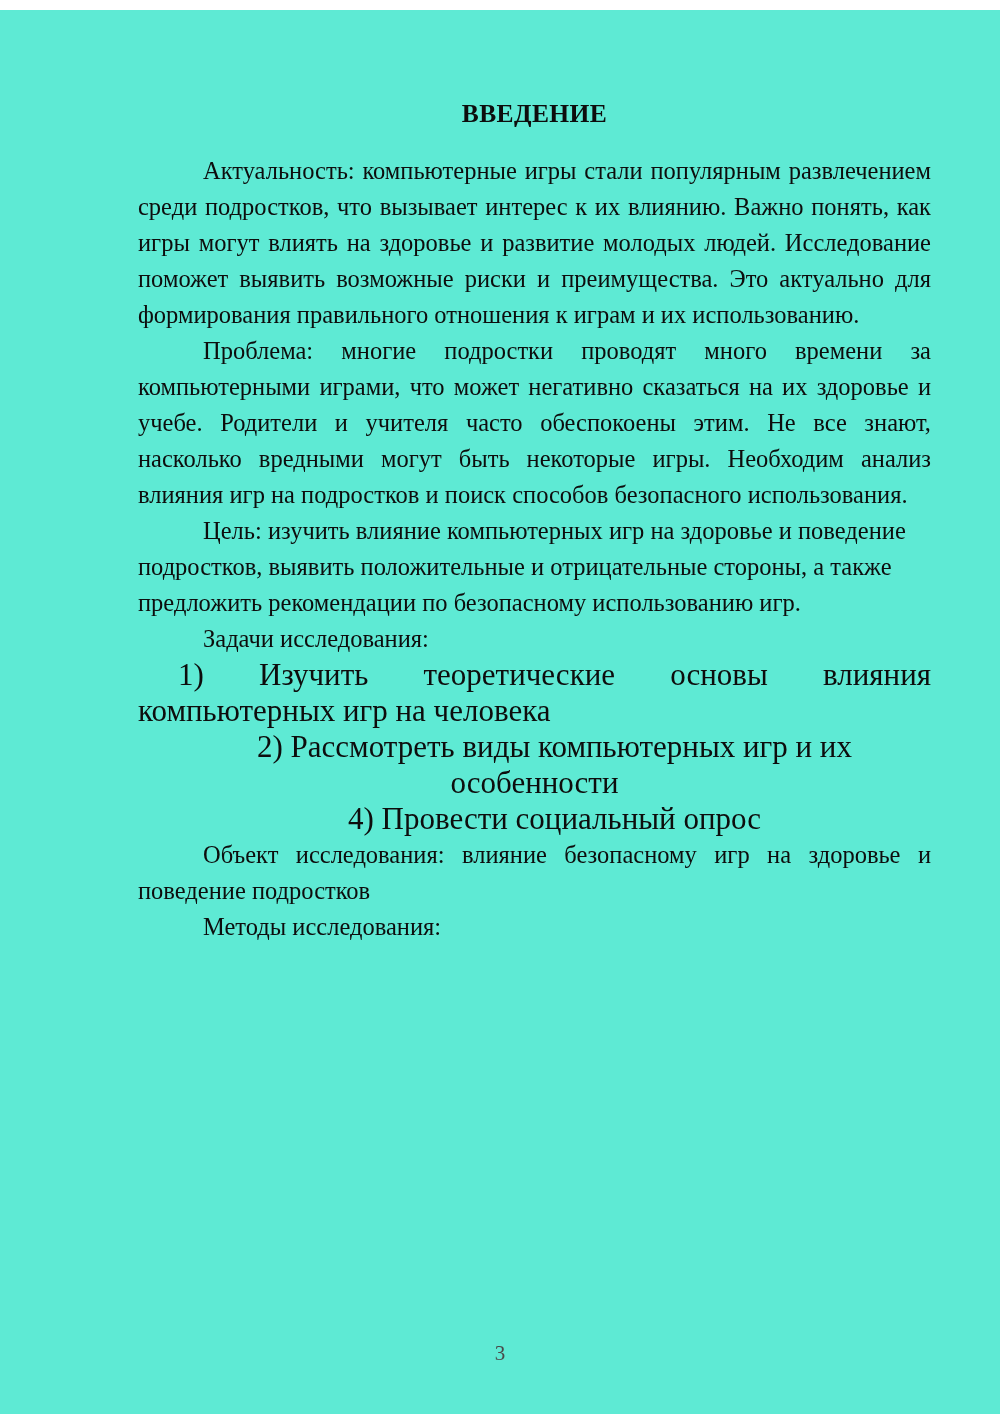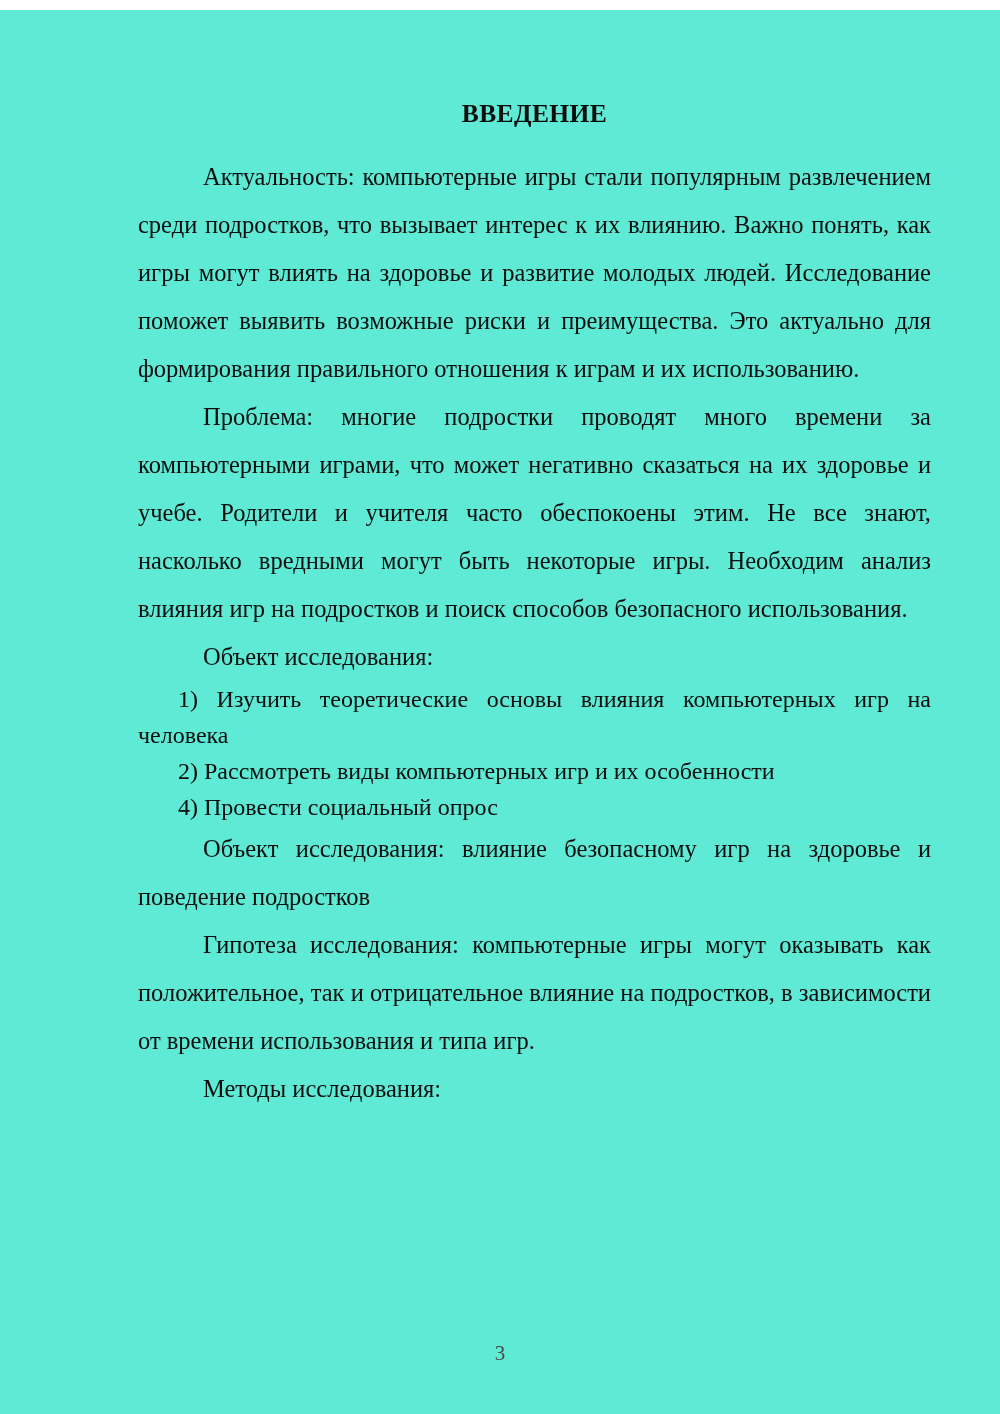--- a/index.html
+++ b/index.html
@@ -28,44 +28,44 @@
   .doc-heading {
     text-align: center;
     font-weight: bold;
     font-size: 25.5px;
     line-height: 36px;
     letter-spacing: 0.4px;
     margin: 0 0 21px 0;
   }
   .para {
     font-size: 24.5px;
-    line-height: 48px;
+    line-height: 36px;
     margin: 0 0 0 0;
     text-align: justify;
     text-justify: inter-word;
     text-indent: 65px;
     hyphens: none;
   }
   .para.left {
     text-align: left;
   }
   .para + .para {
     margin-top: 0;
   }
   .list-item {
-    font-size: 24px;
+    font-size: 31px;
     line-height: 36px;
     margin: 0;
     text-align: justify;
     text-justify: inter-word;
     text-indent: 40px;
     hyphens: none;
   }
   .list-item.left {
-    text-align: left;
+    text-align: center;
   }
   .page-number {
     position: absolute;
     left: 0;
     right: 0;
     top: 1330px;
     text-align: center;
     font-size: 21px;
     line-height: 26px;
     color: #4a4a4a;
@@ -78,35 +78,35 @@
 <div class="page">
 
   <div class="content">
 
     <h1 class="doc-heading">ВВЕДЕНИЕ</h1>
 
     <p class="para">Актуальность: компьютерные игры стали популярным развлечением среди подростков, что вызывает интерес к их влиянию. Важно понять, как игры могут влиять на здоровье и развитие молодых людей. Исследование поможет выявить возможные риски и преимущества. Это актуально для формирования правильного отношения к играм и их использованию.</p>
 
     <p class="para">Проблема: многие подростки проводят много времени за компьютерными играми, что может негативно сказаться на их здоровье и учебе. Родители и учителя часто обеспокоены этим. Не все знают, насколько вредными могут быть некоторые игры. Необходим анализ влияния игр на подростков и поиск способов безопасного использования.</p>
 
+    <p class="para left">Цель: изучить влияние компьютерных игр на здоровье и поведение подростков, выявить положительные и отрицательные стороны, а также предложить рекомендации по безопасному использованию игр.</p>
 
-    <p class="para left">Объект исследования:</p>
+    <p class="para left">Задачи исследования:</p>
 
     <p class="list-item">1)  Изучить теоретические основы влияния компьютерных игр на человека</p>
 
     <p class="list-item left">2) Рассмотреть виды компьютерных игр и их особенности</p>
 
 
     <p class="list-item left">4) Провести социальный опрос</p>
 
 
     <p class="para">Объект исследования: влияние безопасному игр на здоровье и поведение подростков</p>
 
 
-    <p class="para">Гипотеза исследования: компьютерные игры могут оказывать как положительное, так и отрицательное влияние на подростков, в зависимости от времени использования и типа игр.</p>
 
     <p class="para left">Методы исследования:</p>
 
   </div>
 
   <div class="page-number">3</div>
 
 </div>
 
 </body></html>

